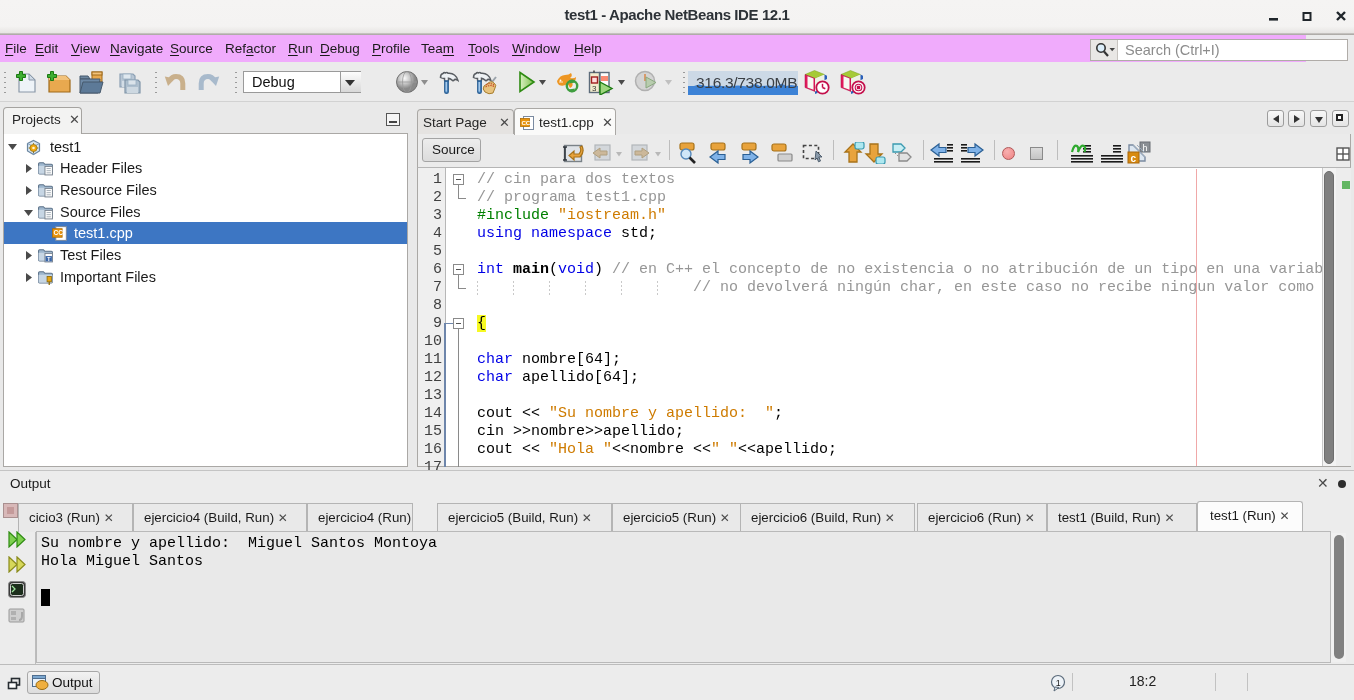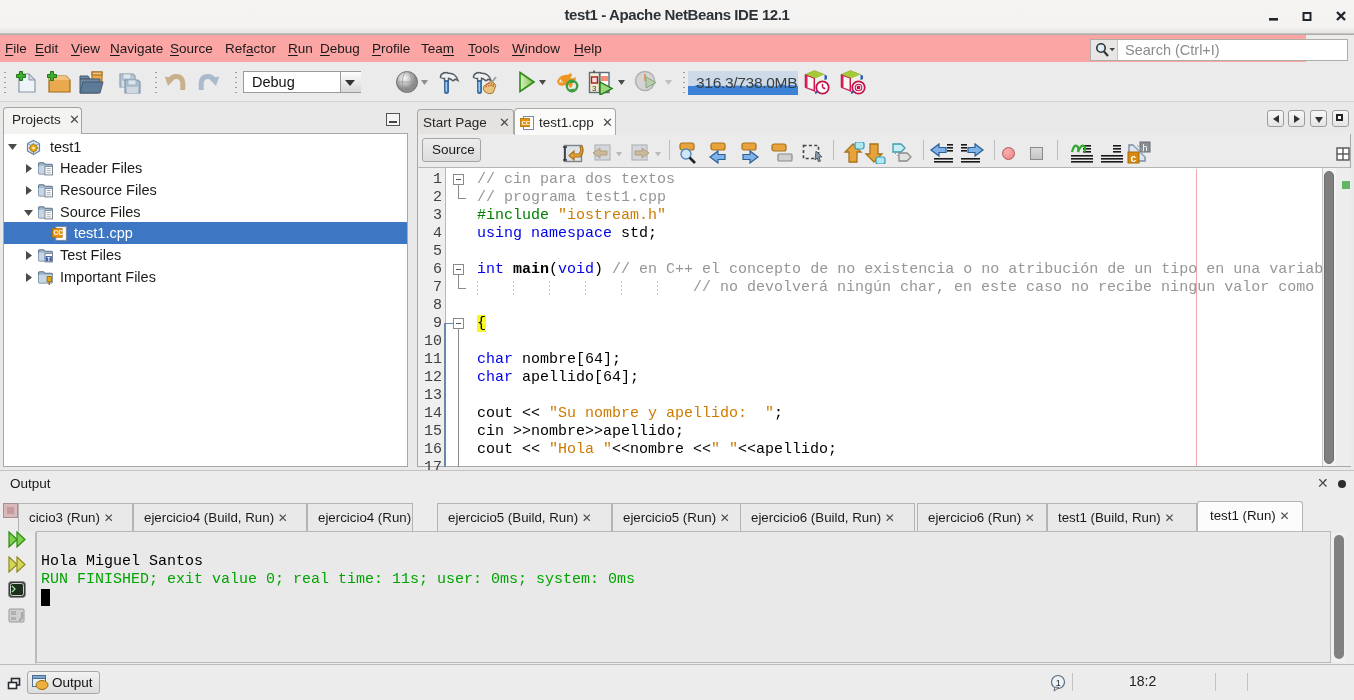--- a/index.html
+++ b/index.html
@@ -2,21 +2,21 @@
 <html><head><meta charset="utf-8"><style>
 * { margin:0; padding:0; box-sizing:border-box; }
 html,body { width:1354px; height:700px; overflow:hidden; }
 body { font-family:"Liberation Sans", sans-serif; background:#ebebeb; position:relative; }
 .abs { position:absolute; }
 
 #titlebar { left:0; top:0; width:1354px; height:35px;
   background:linear-gradient(#f5f4f3 0%, #f4f3f2 75%, #e7e5e3 94%, #a9a6a2 97%, #b5b2ae 100%); }
 #title { width:100%; top:6px; text-align:center; font-size:15px; font-weight:bold; color:#2d3237; letter-spacing:-0.4px; }
 
-#menubar { left:0; top:35px; width:1306px; height:27px; background:#fca5a5; }
+#menubar { left:0; top:35px; width:1306px; height:27px; background:#f0abfc; }
 .menuitem { position:absolute; top:6px; font-size:13.5px; color:#1a1a1a; }
 .menuitem u { text-decoration-thickness:1px; text-underline-offset:2px; }
 
 #toolbar { left:0; top:62px; width:1354px; height:40px; background:#ebebeb; border-bottom:1px solid #d2d2d2; }
 .tbsep { position:absolute; top:8px; width:2px; height:24px;
   background-image:radial-gradient(circle, #9a9a9a 35%, transparent 40%); background-size:2px 5px; }
 
 #mainbg { left:0; top:102px; width:1354px; height:368px; background:#e9e9e9; }
 #projtab { left:3px; top:107px; width:79px; height:27px; background:#f3f3f2; border:1px solid #a5a3a0; border-bottom:none; border-radius:4px 4px 0 0; z-index:3; }
 #projpanel { left:3px; top:133px; width:405px; height:334px; background:#ffffff; border:1px solid #aaa8a5; }
@@ -567,22 +567,22 @@
       </svg>
       <svg class="abs" style="left:8px;top:136px" width="18" height="17" viewBox="0 0 18 17">
   <rect x="1" y="2" width="15" height="13" rx="1" fill="#cfcfcf" stroke="#9a9a9a"></rect>
   <rect x="3" y="4" width="5" height="4" fill="#b0b0b0"></rect>
         <rect x="3" y="10" width="5" height="3" fill="#b0b0b0"></rect>
   <path d="M11 13 Q14 13 14 9 L14 5" stroke="#a8a8a8" stroke-width="2" fill="none"></path>
       </svg>
     </div>
 </div>
 <div class="abs" id="outtext">
+  <div class="outline" style="left:4px;top:3px;">Su nombre y apellido:  Miguel Santos Montoya</div>
   <div class="outline" style="left:4px;top:21px;">Hola Miguel Santos</div>
-  <div class="outline" style="left:4px;top:39px;color:#00a400;">RUN FINISHED; exit value 0; real time: 11s; user: 0ms; system: 0ms</div>
   <div class="abs" style="left:4px;top:57px;width:9px;height:17px;background:#000;"></div>
   <div class="abs" style="left:1294px;top:1px;width:15px;height:129px;background:#f0f0f0;"></div>
   <div class="abs" style="left:1297px;top:3px;width:10px;height:124px;background:#808080;border-radius:5px;"></div>
 </div>
 
 <div class="abs" id="statusbar">
   <svg class="abs" style="left:7px;top:12px" width="14" height="13" viewBox="0 0 14 13">
     <rect x="4.5" y="1.5" width="8" height="6.5" fill="none" stroke="#262c31" stroke-width="1.6"></rect>
     <rect x="1.5" y="5.5" width="8" height="6" fill="#fff" stroke="#262c31" stroke-width="1.6"></rect>
   </svg>

